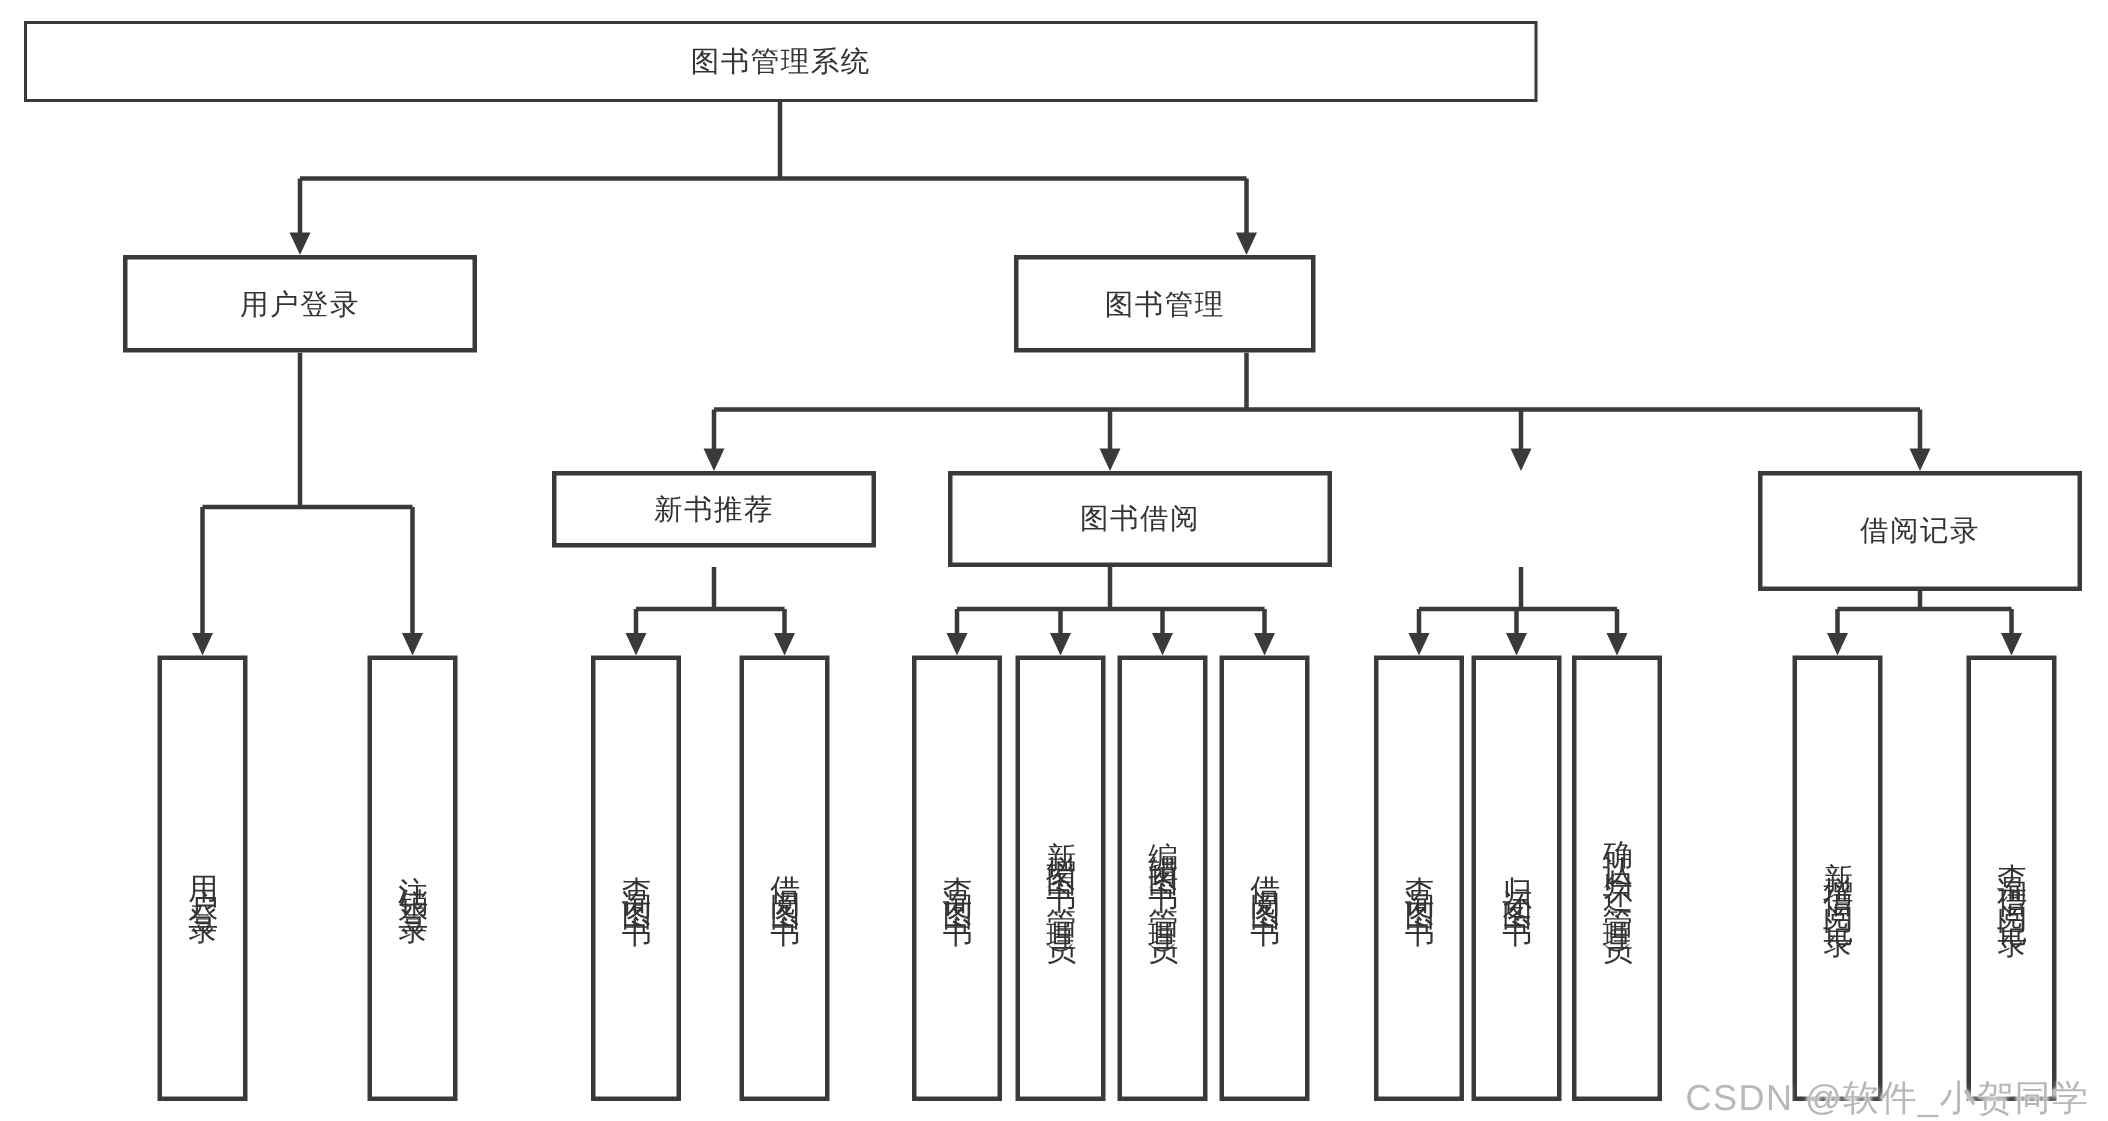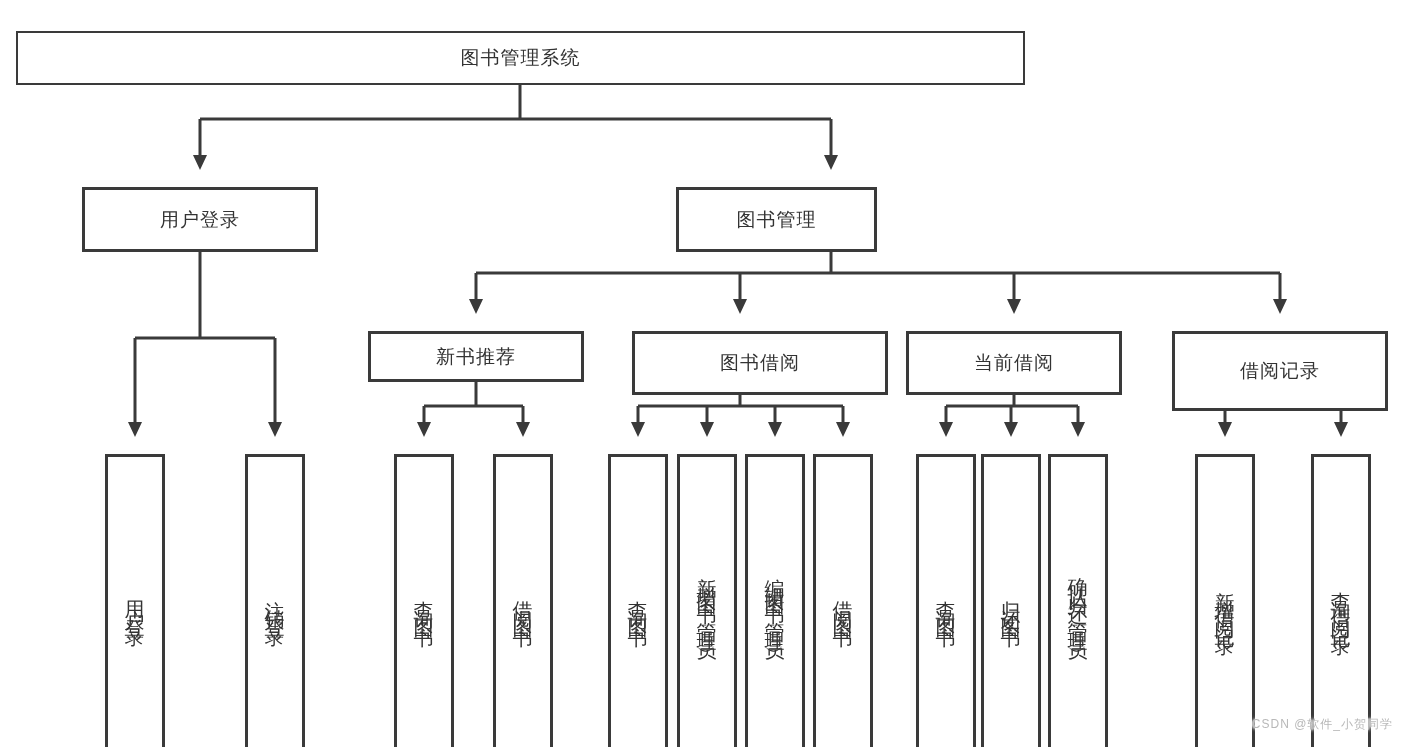--- a/index.html
+++ b/index.html
@@ -21,40 +21,39 @@
   .wires{position:absolute;left:0;top:0;z-index:1;}
   .wires path{stroke:var(--line);stroke-width:3;fill:none;}
   .wires polygon{fill:var(--line);stroke:none;}
   .node{
     position:absolute;
     background:#fff;
     border:3px solid var(--border);
     box-sizing:border-box;
     display:flex;align-items:center;justify-content:center;
     z-index:2;
-    margin-top:17px;
   }
   .h-node{
     font-size:19px;
     letter-spacing:1px;
     white-space:nowrap;
   }
   .root-node{border-width:2px;}
   .v-node span{
     writing-mode:vertical-rl;
     text-orientation:mixed;
     font-size:20px;
     letter-spacing:9px;
     line-height:1;
   }
   .watermark{
     position:absolute;
     right:12px;top:716px;
     z-index:5;
-    font-size:12px;
+    font-size:24px;
     letter-spacing:1px;
     color:var(--wm);
     text-shadow:0 0 2px #fff,0 0 4px #fff,0 1px 3px #fff;
     white-space:nowrap;
   }
 </style>
 </head>
 <body>
 
 <div class="canvas">
@@ -119,23 +118,20 @@
   <div class="node h-node" style="left:676px;top:170px;width:201px;height:65px">
     <span>图书管理</span>
   </div>
 
   <div class="node h-node" style="left:368px;top:314px;width:216px;height:51px">
     <span>新书推荐</span>
   </div>
   <div class="node h-node" style="left:632px;top:314px;width:256px;height:64px">
     <span>图书借阅</span>
   </div>
-  <div class="node h-node" style="left:906px;top:314px;width:216px;height:64px">
-    <span>当前借阅</span>
-  </div>
   <div class="node h-node" style="left:1172px;top:314px;width:216px;height:80px">
     <span>借阅记录</span>
   </div>
 
   <div class="node v-node" style="left:105px;top:437px;width:60px;height:297px">
     <span>用户登录</span>
   </div>
   <div class="node v-node" style="left:245px;top:437px;width:60px;height:297px">
     <span>注销登录</span>
   </div>

